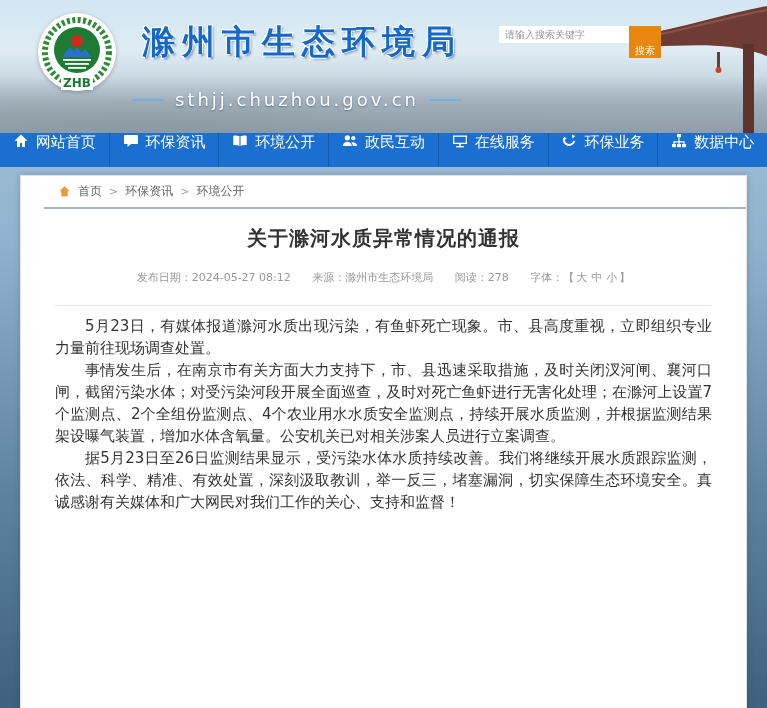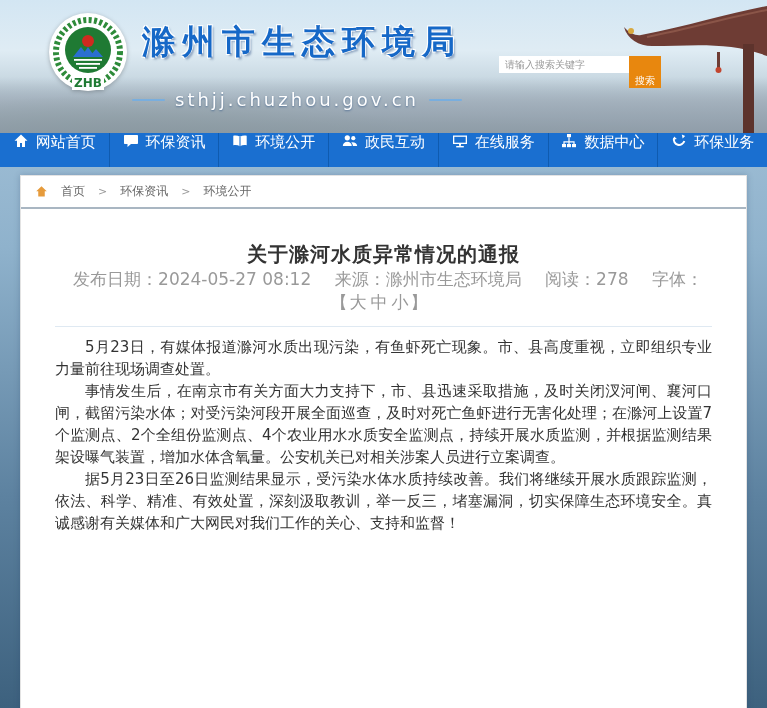--- a/index.html
+++ b/index.html
@@ -12,61 +12,61 @@
     background:
       radial-gradient(ellipse 420px 70px at 18% 108%, rgba(74,107,69,.85) 0%, rgba(74,107,69,0) 70%),
       radial-gradient(ellipse 520px 60px at 55% 115%, rgba(96,128,88,.6) 0%, rgba(96,128,88,0) 65%),
       linear-gradient(180deg,#d3e6f3 0%,#dfecf4 38%,#c6d6e0 62%,#a9bcc8 82%,#97a9b6 100%);
   }
   .skyline { position:absolute; left:0; right:0; bottom:0; height:56px;
     background:linear-gradient(180deg, rgba(176,186,196,0) 0%, rgba(158,170,182,.75) 45%, rgba(143,156,168,.9) 100%);
   }
   .pagoda { position:absolute; right:0; top:0; width:150px; height:133px; }
 
-  .logo-wrap { position:absolute; left:48px; top:12px; width:80px; height:84px; }
+  .logo-wrap { position:absolute; left:37px; top:12px; width:80px; height:84px; }
   .logo-wrap svg { filter:drop-shadow(0 1px 2px rgba(0,0,0,.25)); }
 
   .masthead { position:absolute; left:132px; top:20px; width:330px; text-align:center; }
   .site-title { font-size:33px; font-weight:bold; color:#1668c7; letter-spacing:7px; white-space:nowrap;
     text-shadow:-1px -1px 0 #fff,1px -1px 0 #fff,-1px 1px 0 #fff,2px 2px 2px rgba(60,90,140,.45);text-align:right; }
   .site-domain { margin-top:24px; display:flex; align-items:center; justify-content:center; gap:10px;
     color:#fff; font-size:18px; font-weight:normal; letter-spacing:3px;
     text-shadow:0 1px 2px rgba(40,80,130,.6); }
   .site-domain::before,.site-domain::after { content:""; display:block; width:58px; height:2px;
     background:#79aede; border-radius:1px; }
 
-  .search-box { position:absolute; right:106px; top:56px; display:flex; height:17px;border-radius:7px; }
+  .search-box { position:absolute; right:106px; top:26px; display:flex; height:17px;border-radius:7px; }
   .search-input { width:130px; height:17px; border:none; background:#fff; padding:0 6px;
     font-size:10px; color:#333; outline:none; }
   .search-input::placeholder { color:#999; }
   .search-btn { height:28px; padding:16px 6px; border:none; background:#e8870e; color:#fff;
     font-size:10px; cursor:pointer; line-height:17px; }
 
   
   .main-nav { display:flex; height:34px; background:#1a6fd0; }
   .nav-item { flex:1; display:flex; align-items:flex-start; justify-content:center; gap:7px;
     color:#fff; font-size:15px; cursor:pointer; border-left:1px solid #0f5bb0; }
   .nav-item:first-child { border-left:none; }
   .nav-item svg { width:16px; height:16px; fill:#fff; }
 
   
   .panel { margin:8px 20px 0; background:#fff; min-height:620px;
     border:1px solid #e3e3e3; box-shadow:0 0 6px rgba(30,60,90,.25); }
 
-  .breadcrumb { display:flex; align-items:center; gap:13px; padding:7px 14px;
-    font-size:12px; color:#666; border-bottom:2px solid #a9b6c2; }
+  .breadcrumb { display:flex; align-items:center; gap:7px; padding:7px 14px;
+    font-size:12px; color:#666; border-bottom:2px solid #a9b6c2;margin-left:23px; }
   .breadcrumb svg { width:13px; height:13px; fill:#e69b3c; }
   .crumb { cursor:pointer; }
   .crumb-sep { color:#999; font-size:11px; }
 
   .article { padding:16px 34px 24px; }
   .article-title { text-align:center; font-size:20px; font-weight:bold; color:#333;
-    letter-spacing:1px; margin-top:16px; }
-  .article-meta { text-align:center; font-size:17px; color:#999;
-    padding-bottom:12px; border-bottom:1px solid #dfe9f2; }
+    letter-spacing:1px; margin-top:0; }
+  .article-meta { margin-top:18px; text-align:center; font-size:11px; color:#999;
+    padding-bottom:20px; border-bottom:1px solid #dfe9f2; }
   .article-meta .meta-part { margin:0 9px; }
   .font-opt { cursor:pointer; margin:0 2px; color:#999; }
 
   .article-body { margin-top:9px; }
   .article-body p { font-size:15px; color:#333; line-height:22px; text-indent:2em;
     text-align:justify; }
 </style>
 </head>
 <body>
 
@@ -143,35 +143,35 @@
     <svg viewBox="0 0 16 16">
         <path d="M1 2.5h14V11H1z"></path>
         <path d="M2.3 3.8h11.4v5.9H2.3z" fill="#1a6fd0"></path>
         <rect x="7" y="11" width="2" height="1.8"></rect>
         <rect x="4.2" y="13" width="7.6" height="1.4"></rect>
       </svg>
     <span>在线服务</span>
   </div>
   <div class="nav-item">
     <svg viewBox="0 0 16 16">
+        <path d="M13.3 8A5.3 5.3 0 113 5.2" fill="none" stroke="#fff" stroke-width="2"></path>
+        <path d="M1.8 6.8l1.4-3.4 2.6 2.6z"></path>
+        <path d="M10.8 1.6l3.4 1.3-2.6 2.7z"></path>
+      </svg>
+    <span>环保业务</span>
+  </div>
+  <div class="nav-item">
+    <svg viewBox="0 0 16 16">
         <rect x="6" y="1" width="4" height="3.2"></rect>
         <rect x="1" y="11" width="4" height="3.2"></rect>
         <rect x="6" y="11" width="4" height="3.2"></rect>
         <rect x="11" y="11" width="4" height="3.2"></rect>
         <path d="M8 4.2V7M3 11V8.8h10V11M8 7v4" stroke="#fff" stroke-width="1.2" fill="none"></path>
       </svg>
     <span>数据中心</span>
-  </div>
-  <div class="nav-item">
-    <svg viewBox="0 0 16 16">
-        <path d="M13.3 8A5.3 5.3 0 113 5.2" fill="none" stroke="#fff" stroke-width="2"></path>
-        <path d="M1.8 6.8l1.4-3.4 2.6 2.6z"></path>
-        <path d="M10.8 1.6l3.4 1.3-2.6 2.7z"></path>
-      </svg>
-    <span>环保业务</span>
   </div>
 </nav>
 
 <main class="panel">
 
   <div class="breadcrumb">
     <svg viewBox="0 0 16 16">
         <path d="M8 1.5L1.5 7.8H4V14h8V7.8h2.5z"></path>
       </svg>
     <span class="crumb">首页</span>

